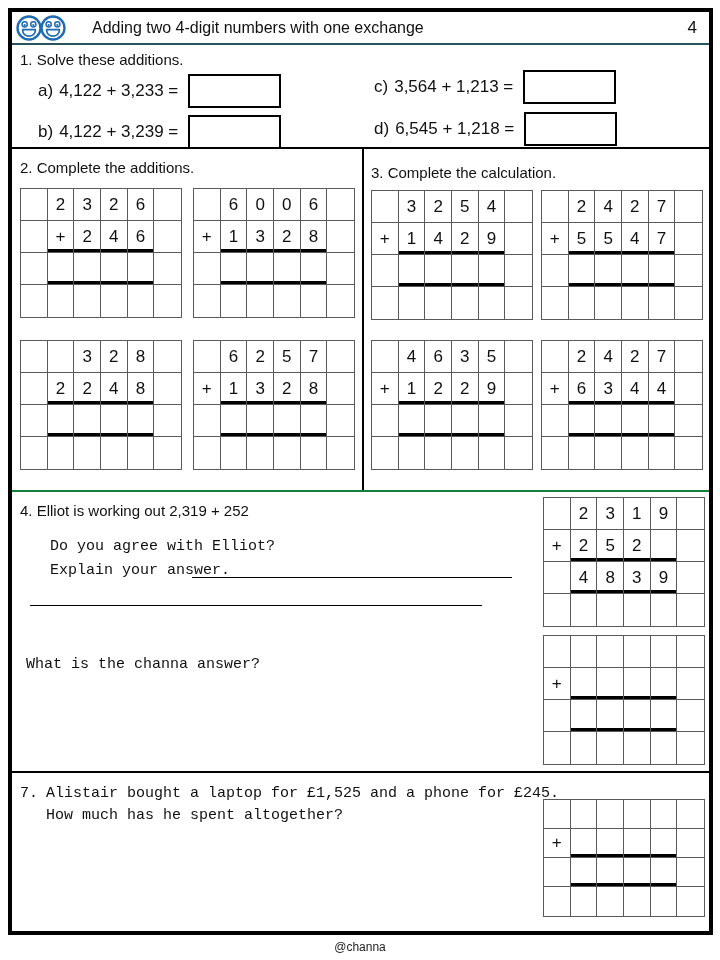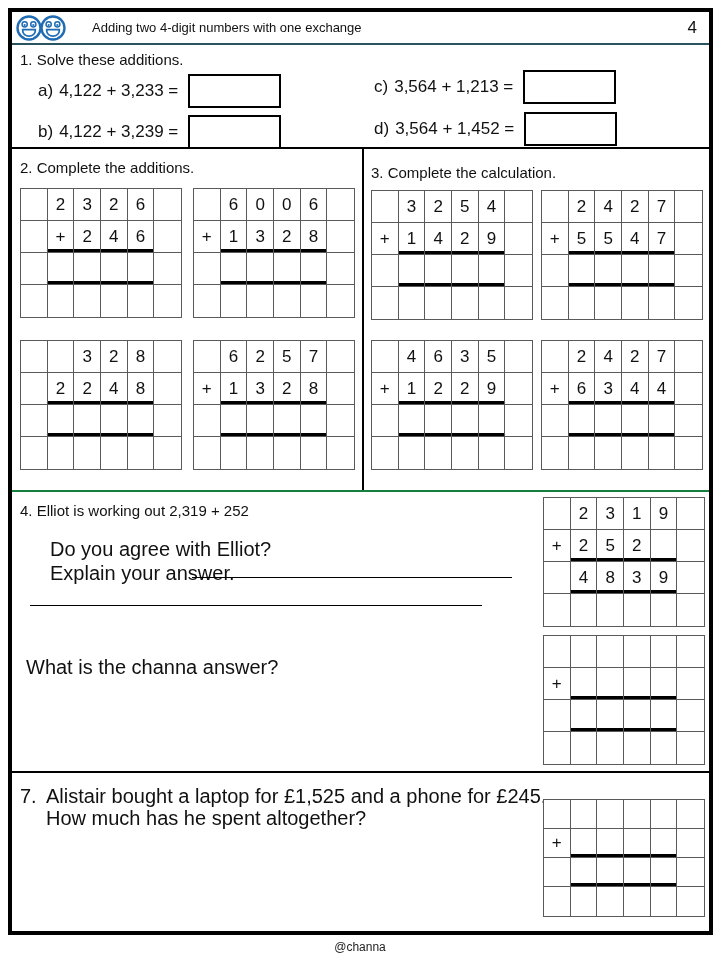--- a/index.html
+++ b/index.html
@@ -8,21 +8,21 @@
 
   .page  { position: relative; width: 720px; height: 960px; background: #fff; overflow: hidden; }
   .sheet { position: absolute; left: 8px; top: 8px; width: 705px; height: 927px;
            border: 4px solid #000; background: #fff; }
 
   
   .hdr { position: relative; height: 33px; border-bottom: 2px solid var(--header-rule, #2a5360);
          display: flex; align-items: center; padding: 0 8px 0 4px; }
   .smileys { display: flex; align-items: center; }
   .smiley { width: 26px; height: 26px; margin-right: -2px; color: var(--smiley-blue, #1f6cb4); }
-  .hdr-title { font-size: 13px; margin-left: 28px; }
+  .hdr-title { font-size: 16px; margin-left: 28px; }
   .hdr-page  { margin-left: auto; font-size: 17px; margin-right: 4px; }
 
   
   .sec { position: relative; width: 100%; }
   .prompt { position: absolute; font-size: 15px; white-space: nowrap; }
 
   
   .sec-q1 { height: 102px; }
   .eq-row { position: absolute; display: flex; align-items: center; height: 36px;
             font-size: 17px; white-space: nowrap; }
@@ -42,21 +42,21 @@
   .grid .cell { border-right: 1px solid var(--grid-line, #5a5a5a);
                 border-bottom: 1px solid var(--grid-line, #5a5a5a);
                 display: flex; align-items: center; justify-content: center;
                 font-size: 17px; }
   .grid .cell:nth-child(6n) { border-right: none; }
   .grid .cell:nth-last-child(-n+6) { border-bottom: none; }
   .grid .cell.thick { box-shadow: inset 0 -3px 0 0 #000; }
 
   
   .sec-q4 { height: 279px; }
-  .plain-text { position: absolute; font-size: 20px; white-space: nowrap; }
+  .plain-text { position: absolute; font-size: 15px; white-space: nowrap; font-family: Liberation Mono, monospace; }
   .answer-line { position: absolute; border-top: 1.5px solid #000; }
 
   
   .sec-q7 { height: 151px; border-top: 2px solid #000; }
 
   
   .footer { position: absolute; left: 0; top: 940px; width: 100%;
             text-align: center; font-size: 12px; color: #222; }
 </style>
 </head>
@@ -101,21 +101,21 @@
         <span>4,122 + 3,239 =</span>
         <span class="answer-box"></span>
       </div>
       <div class="eq-row" style="left:362px; top:24px;">
         <span class="eq-label">c)</span>
         <span>3,564 + 1,213 =</span>
         <span class="answer-box"></span>
       </div>
       <div class="eq-row" style="left:362px; top:66px;">
         <span class="eq-label">d)</span>
-        <span>3,564 + 1,452 =</span>
+        <span>6,545 + 1,218 =</span>
         <span class="answer-box"></span>
       </div>
     </div>
 
     <div class="sec row23">
       <div class="vdivider"></div>
 
       <div class="prompt" style="left:8px; top:10px;">2. Complete the additions.</div>
       <div class="grid" style="left:8px;  top:39px;">
           <div class="cell"></div>

